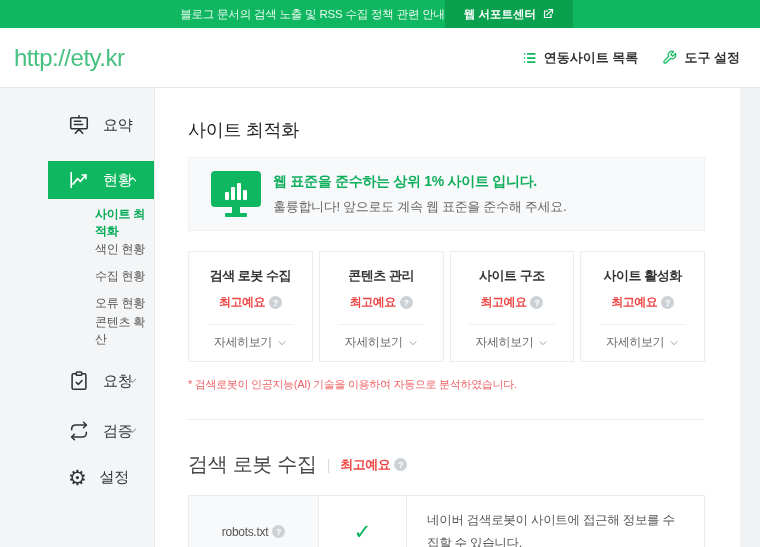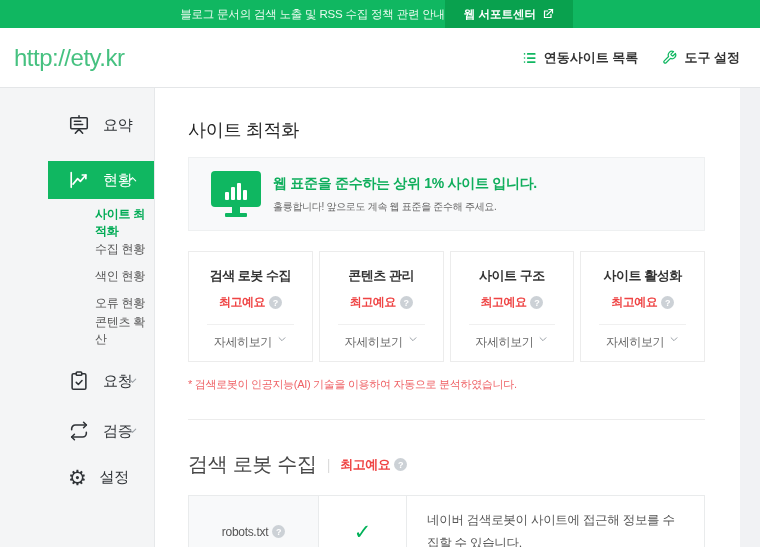--- a/index.html
+++ b/index.html
@@ -35,38 +35,38 @@
   .sub-item.active{ color:#00ab55; font-weight:bold; }
   .nav-gap2{ height:10px; }
   .nav-gap3{ height:12px; }
   .nav-gap4{ height:8px; }
   .gear-glyph{ font-size:21px; line-height:1; color:#2f3337; }
   
   .page-title{ font-size:18px; color:#222; letter-spacing:-0.3px; }
   .banner{ margin-top:15px; background:#f8f9fa; border:1px solid #eef0f1; padding:13px 20px;
     display:flex; align-items:center; gap:10px; }
   .banner-head{ font-size:14px; font-weight:bold; color:#0fae5c; letter-spacing:-0.3px; }
-  .banner-sub{ font-size:10px; color:#666; margin-top:7px; letter-spacing:-0.3px; }
+  .banner-sub{ font-size:13px; color:#666; margin-top:7px; letter-spacing:-0.3px; }
   
   .monitor{ width:54px; display:flex; flex-direction:column; align-items:center; }
   .monitor-screen{ width:50px; height:36px; background:#0fb761; border-radius:4px;
     display:flex; align-items:flex-end; justify-content:center; gap:2px; padding-bottom:7px; }
   .monitor-screen i{ display:block; width:4px; background:#fff; border-radius:1px; }
   .monitor-neck{ width:8px; height:6px; background:#0fb761; }
   .monitor-base{ width:22px; height:4px; background:#0fb761; border-radius:1px; }
   
   .cards{ margin-top:20px; display:flex; gap:6px; }
   .card{ flex:1; border:1px solid #ececec; background:#fff; text-align:center; padding:15px 0 10px; cursor:default; }
   .card-title{ font-size:13px; font-weight:bold; color:#333; letter-spacing:-0.5px; }
   .card-status{ margin-top:9px; display:flex; align-items:center; justify-content:center; gap:4px; }
   .status-text{ font-size:12px; font-weight:bold; color:#ef4444; letter-spacing:-0.5px; }
   .q-icon{ width:13px; height:13px; border-radius:50%; background:#ccd1d6; color:#fff; font-size:9px; font-weight:bold;
     display:inline-flex; align-items:center; justify-content:center; flex-shrink:0; }
   .card-divider{ border-top:1px solid #f0f0f0; margin:13px 18px 0; }
-  .card-detail{ padding-top:9px; font-size:12px; color:#666; display:flex; justify-content:center; gap:5px; cursor:pointer; letter-spacing:-0.4px; }
+  .card-detail{ padding-top:9px; font-size:12px; color:#666; display:flex; align-items:center; justify-content:center; gap:5px; cursor:pointer; letter-spacing:-0.4px; }
   
   .ai-note{ margin-top:15px; font-size:11px; color:#ef6266; letter-spacing:-0.3px; }
   .section-divider{ margin-top:27px; border:none; border-top:1px solid #ececec; }
   
   .section-header{ margin-top:31px; display:flex; align-items:center; gap:10px; }
   .section-title{ font-size:20px; color:#484848; letter-spacing:-0.3px; }
   .section-sep{ color:#dcdcdc; font-size:14px; }
   .section-status{ display:flex; align-items:center; gap:4px; }
   .section-status .status-text{ font-size:13px; }
   .check-table{ margin-top:17px; border:1px solid #e9ebec; }
@@ -151,22 +151,22 @@
       <span>현황</span>
       <span class="chev">
         <svg width="11" height="11" viewBox="0 0 24 24" fill="none" stroke="#fff" stroke-width="2.4" stroke-linecap="round">
             <path d="M5 15l7-7 7 7"></path>
           </svg>
       </span>
     </div>
 
     <div class="sub-list">
       <div class="sub-item active">사이트 최적화</div>
+      <div class="sub-item">색인 현황</div>
       <div class="sub-item">수집 현황</div>
-      <div class="sub-item">색인 현황</div>
       <div class="sub-item">오류 현황</div>
       <div class="sub-item">콘텐츠 확산</div>
     </div>
 
     <div class="nav-gap2"></div>
 
     <div class="nav-item">
       <span>
         <svg width="22" height="22" viewBox="0 0 24 24" fill="none" stroke="#2f3337" stroke-width="1.7" stroke-linecap="round" stroke-linejoin="round">
           <rect x="4.5" y="4" width="15" height="17" rx="1.5"></rect>

